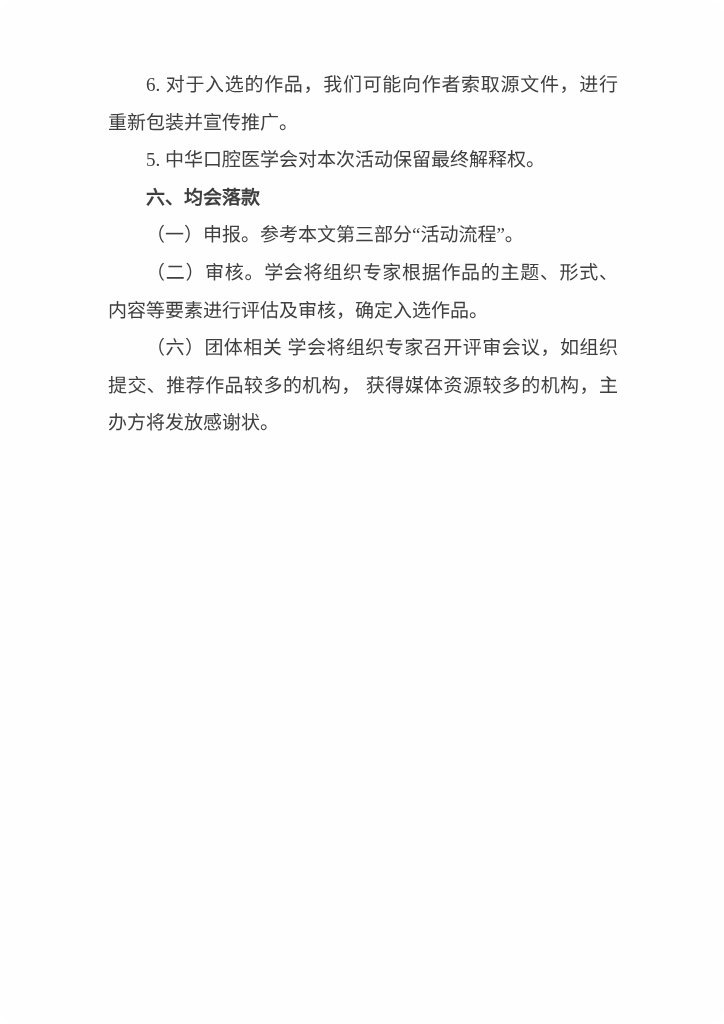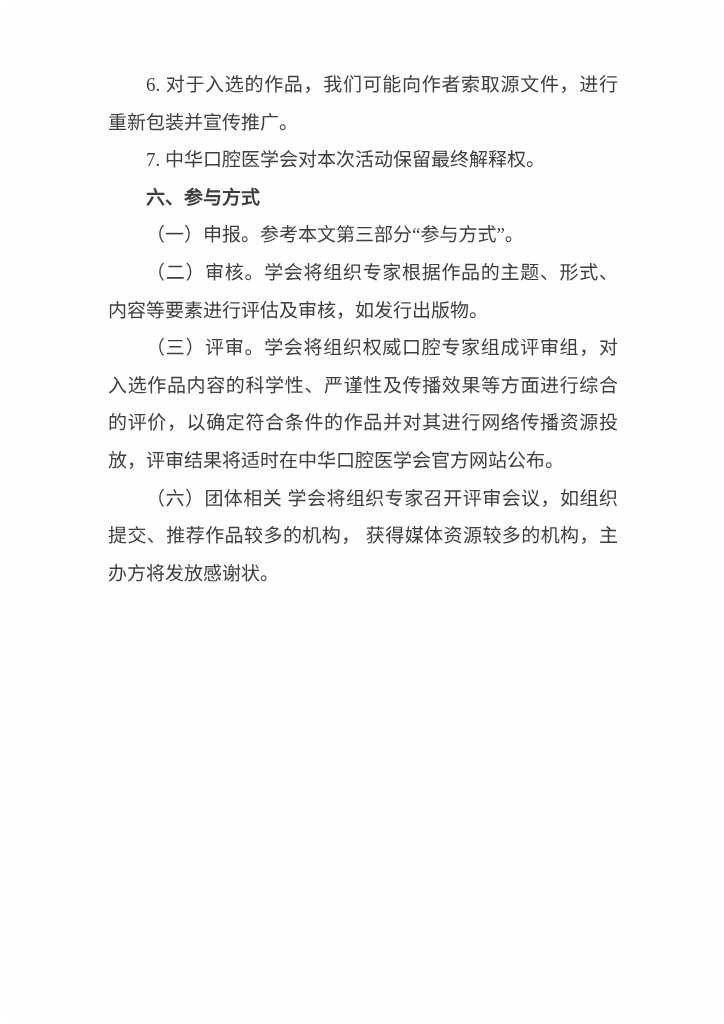--- a/index.html
+++ b/index.html
@@ -46,20 +46,19 @@
     font-weight: bold;
     text-align: left;
   }
 </style>
 </head>
 <body>
 
 <div class="page">
   <div class="content">
     <p class="body">6. 对于入选的作品，我们可能向作者索取源文件，进行重新包装并宣传推广。</p>
-    <p class="body">7. 中华口腔医学会对本次活动保留最终解释权。</p>
-    <h2 class="heading">六、参与方式</h2>
-    <p class="body">（一）申报。参考本文第三部分“参与方式”。</p>
-    <p class="body">（二）审核。学会将组织专家根据作品的主题、形式、内容等要素进行评估及审核，如发行出版物。</p>
-    <p class="body">（三）评审。学会将组织权威口腔专家组成评审组，对入选作品内容的科学性、严谨性及传播效果等方面进行综合的评价，以确定符合条件的作品并对其进行网络传播资源投放，评审结果将适时在中华口腔医学会官方网站公布。</p>
+    <p class="body">5. 中华口腔医学会对本次活动保留最终解释权。</p>
+    <h2 class="heading">六、均会落款</h2>
+    <p class="body">（一）申报。参考本文第三部分“活动流程”。</p>
+    <p class="body">（二）审核。学会将组织专家根据作品的主题、形式、内容等要素进行评估及审核，确定入选作品。</p>
     <p class="body">（六）团体相关 学会将组织专家召开评审会议，如组织提交、推荐作品较多的机构， 获得媒体资源较多的机构，主办方将发放感谢状。</p>
   </div>
 </div>
 
 </body></html>

